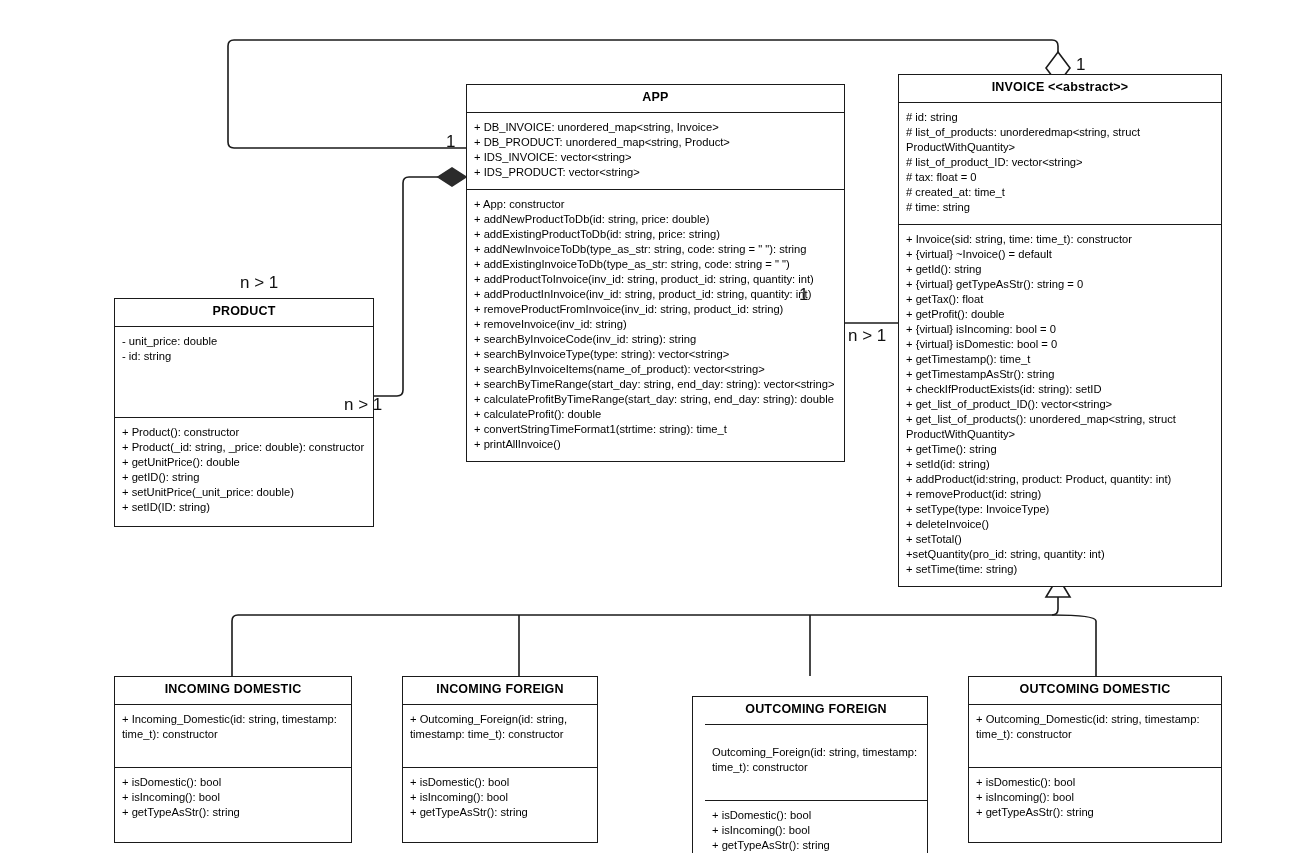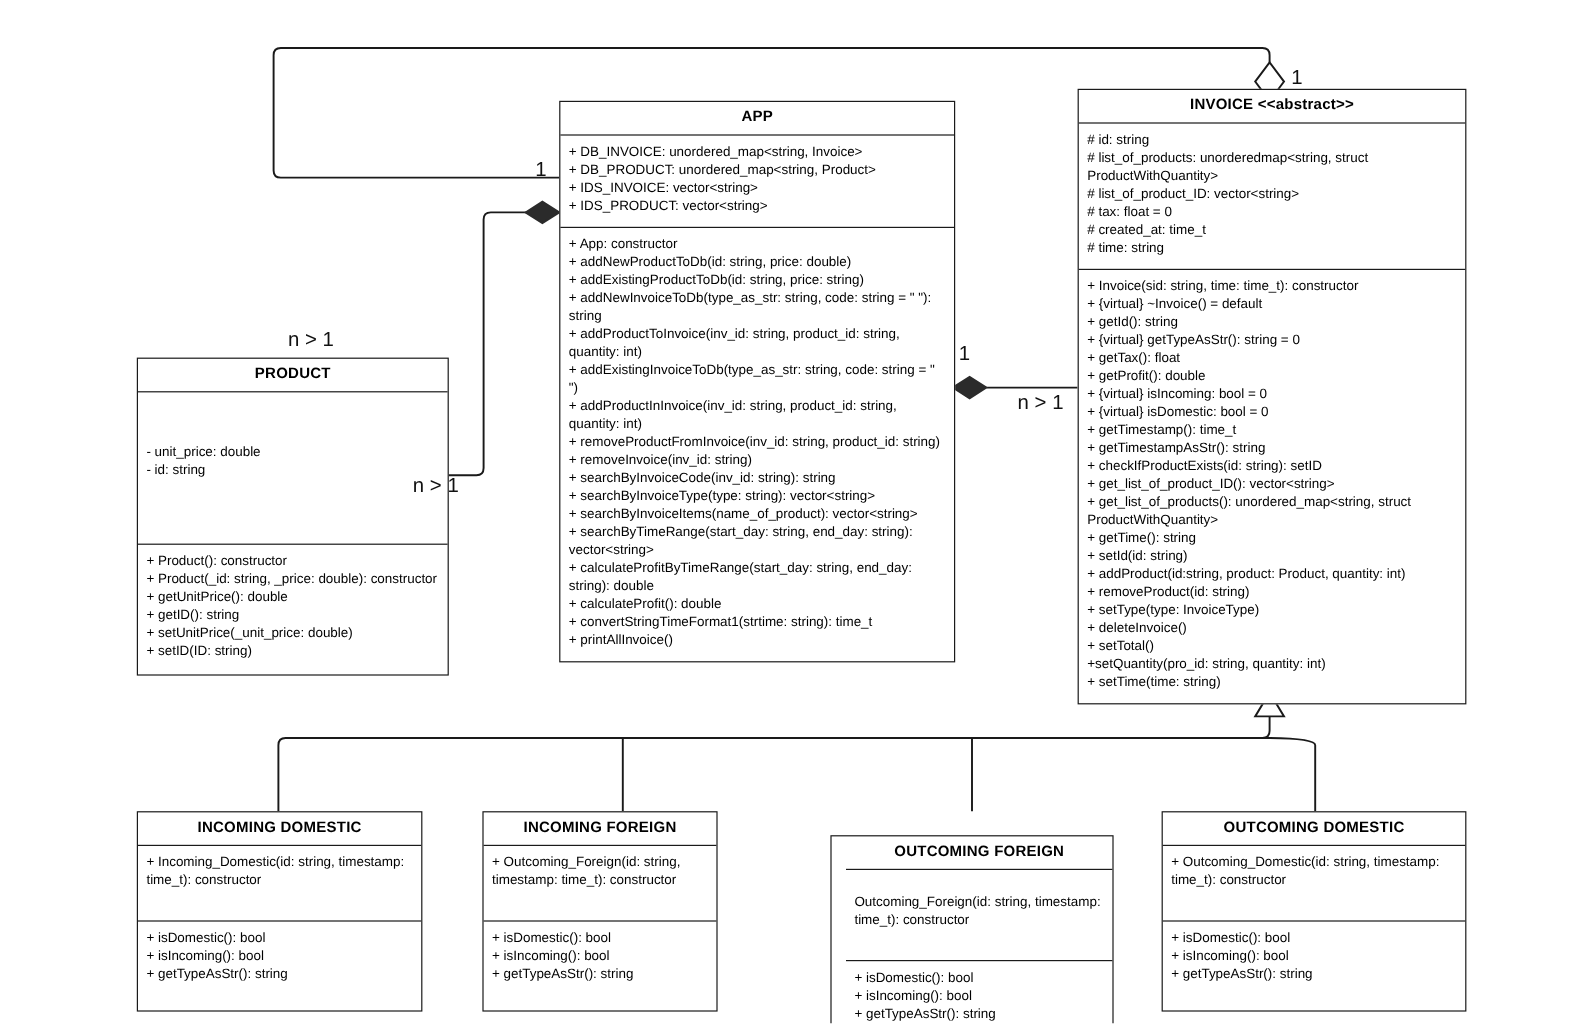--- a/index.html
+++ b/index.html
@@ -101,35 +101,35 @@
   <div class="multiplicity" style="left:446px; top:133px;">1</div>
 
   <div class="multiplicity" style="left:240px; top:274px;">n &gt; 1</div>
 
   <div class="multiplicity" style="left:344px; top:396px;">n &gt; 1</div>
 
   <div class="multiplicity" style="left:799px; top:286px;">1</div>
 
   <div class="multiplicity" style="left:848px; top:327px;">n &gt; 1</div>
 
-  <div class="uml-class" style="left:466px; top:84px; width:330px;">
+  <div class="uml-class" style="left:466px; top:84px; width:379px;">
     <div class="uml-title">APP</div>
     <div class="uml-section">
       <div class="uml-row">+ DB_INVOICE: unordered_map&lt;string, Invoice&gt;</div>
       <div class="uml-row">+ DB_PRODUCT: unordered_map&lt;string, Product&gt;</div>
       <div class="uml-row">+ IDS_INVOICE: vector&lt;string&gt;</div>
       <div class="uml-row">+ IDS_PRODUCT: vector&lt;string&gt;</div>
     </div>
     <div class="uml-section">
       <div class="uml-row">+ App: constructor</div>
       <div class="uml-row">+ addNewProductToDb(id: string, price: double)</div>
       <div class="uml-row">+ addExistingProductToDb(id: string, price: string)</div>
       <div class="uml-row">+ addNewInvoiceToDb(type_as_str: string, code: string = " "): string</div>
+      <div class="uml-row">+ addExistingInvoiceToDb(type_as_str: string, code: string = " ")</div>
       <div class="uml-row">+ addProductToInvoice(inv_id: string, product_id: string, quantity: int)</div>
-      <div class="uml-row">+ addExistingInvoiceToDb(type_as_str: string, code: string = " ")</div>
       <div class="uml-row">+ addProductInInvoice(inv_id: string, product_id: string, quantity: int)</div>
       <div class="uml-row">+ removeProductFromInvoice(inv_id: string, product_id: string)</div>
       <div class="uml-row">+ removeInvoice(inv_id: string)</div>
       <div class="uml-row">+ searchByInvoiceCode(inv_id: string): string</div>
       <div class="uml-row">+ searchByInvoiceType(type: string): vector&lt;string&gt;</div>
       <div class="uml-row">+ searchByInvoiceItems(name_of_product): vector&lt;string&gt;</div>
       <div class="uml-row">+ searchByTimeRange(start_day: string, end_day: string): vector&lt;string&gt;</div>
       <div class="uml-row">+ calculateProfitByTimeRange(start_day: string, end_day: string): double</div>
       <div class="uml-row">+ calculateProfit(): double</div>
       <div class="uml-row">+ convertStringTimeFormat1(strtime: string): time_t</div>
@@ -168,21 +168,21 @@
       <div class="uml-row">+ setType(type: InvoiceType)</div>
       <div class="uml-row">+ deleteInvoice()</div>
       <div class="uml-row">+ setTotal()</div>
       <div class="uml-row">+setQuantity(pro_id: string, quantity: int)</div>
       <div class="uml-row">+ setTime(time: string)</div>
     </div>
   </div>
 
   <div class="uml-class" style="left:114px; top:298px; width:260px;">
     <div class="uml-title">PRODUCT</div>
-    <div class="uml-section" style="min-height:74px;margin-top:36px;">
+    <div class="uml-section" style="min-height:74px;">
       <div class="uml-row">- unit_price: double</div>
       <div class="uml-row">- id: string</div>
     </div>
     <div class="uml-section" style="min-height:92px;">
       <div class="uml-row">+ Product(): constructor</div>
       <div class="uml-row">+ Product(_id: string, _price: double): constructor</div>
       <div class="uml-row">+ getUnitPrice(): double</div>
       <div class="uml-row">+ getID(): string</div>
       <div class="uml-row">+ setUnitPrice(_unit_price: double)</div>
       <div class="uml-row">+ setID(ID: string)</div>

